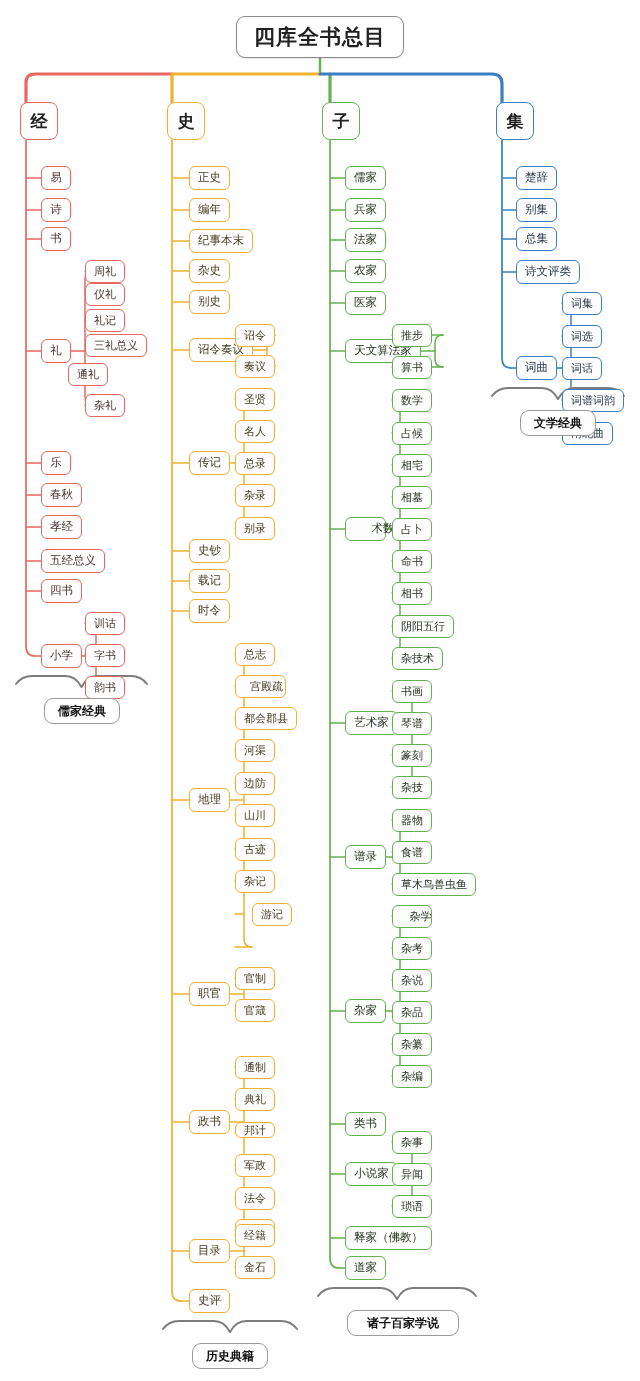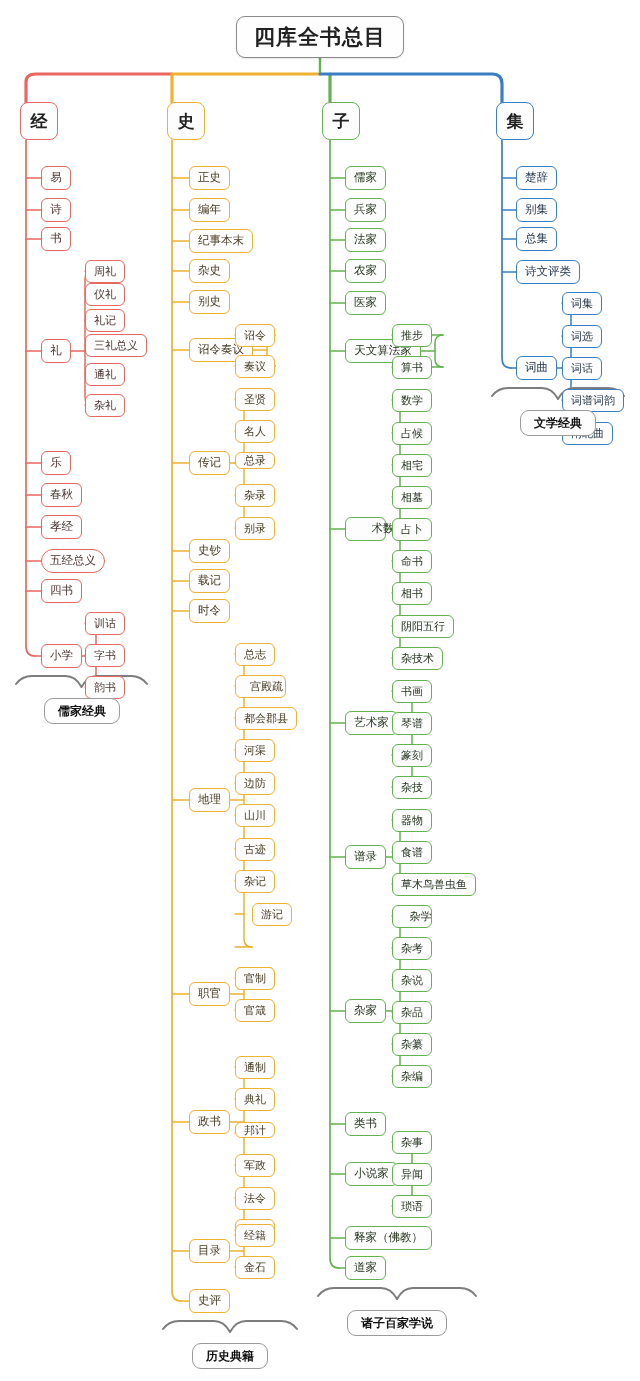--- a/index.html
+++ b/index.html
@@ -235,45 +235,45 @@
       <div class="node root" style="left: 236px; top: 16px; width: 168px; height: 42px;">四库全书总目</div>
       <div class="node lvl1 c-jing" style="left: 20px; top: 102px; width: 38px; height: 38px;">经</div>
       <div class="node lvl2 c-jing" style="left: 41px; top: 166px; width: 30px; height: 24px;">易</div>
       <div class="node lvl2 c-jing" style="left: 41px; top: 198px; width: 30px; height: 24px;">诗</div>
       <div class="node lvl2 c-jing" style="left: 41px; top: 227px; width: 30px; height: 24px;">书</div>
       <div class="node lvl2 c-jing" style="left: 41px; top: 339px; width: 30px; height: 24px;">礼</div>
       <div class="node lvl3 c-jing" style="left: 85px; top: 260px; width: 40px; height: 23px;">周礼</div>
       <div class="node lvl3 c-jing" style="left: 85px; top: 283px; width: 40px; height: 23px;">仪礼</div>
       <div class="node lvl3 c-jing" style="left: 85px; top: 309px; width: 40px; height: 23px;">礼记</div>
       <div class="node lvl3 c-jing" style="left: 85px; top: 334px; width: 62px; height: 23px;">三礼总义</div>
-      <div class="node lvl3 c-jing" style="left: 85px; top: 363px; width: 40px; height: 23px;">通礼</div>
+      <div class="node lvl3 c-jing" style="left: 68px; top: 363px; width: 40px; height: 23px;">通礼</div>
       <div class="node lvl3 c-jing" style="left: 85px; top: 394px; width: 40px; height: 23px;">杂礼</div>
       <div class="node lvl2 c-jing" style="left: 41px; top: 451px; width: 30px; height: 24px;">乐</div>
       <div class="node lvl2 c-jing" style="left: 41px; top: 483px; width: 41px; height: 24px;">春秋</div>
       <div class="node lvl2 c-jing" style="left: 41px; top: 515px; width: 41px; height: 24px;">孝经</div>
-      <div class="node lvl2 c-jing" style="left: 41px; top: 549px; width: 64px; height: 24px; border-radius: 12px;">五经总义</div>
+      <div class="node lvl2 c-jing" style="left: 41px; top: 549px; width: 64px; height: 24px;">五经总义</div>
       <div class="node lvl2 c-jing" style="left: 41px; top: 579px; width: 41px; height: 24px;">四书</div>
       <div class="node lvl2 c-jing" style="left: 41px; top: 644px; width: 41px; height: 24px;">小学</div>
       <div class="node lvl3 c-jing" style="left: 85px; top: 612px; width: 40px; height: 23px;">训诂</div>
       <div class="node lvl3 c-jing" style="left: 85px; top: 644px; width: 40px; height: 23px;">字书</div>
       <div class="node lvl3 c-jing" style="left: 85px; top: 676px; width: 40px; height: 23px;">韵书</div>
       <div class="node summary" style="left: 44px; top: 698px; width: 76px; height: 26px;">儒家经典</div>
       <div class="node lvl1 c-shi" style="left: 167px; top: 102px; width: 38px; height: 38px;">史</div>
       <div class="node lvl2 c-shi" style="left: 189px; top: 166px; width: 41px; height: 24px;">正史</div>
       <div class="node lvl2 c-shi" style="left: 189px; top: 198px; width: 41px; height: 24px;">编年</div>
       <div class="node lvl2 c-shi" style="left: 189px; top: 229px; width: 64px; height: 24px;">纪事本末</div>
       <div class="node lvl2 c-shi" style="left: 189px; top: 259px; width: 41px; height: 24px;">杂史</div>
       <div class="node lvl2 c-shi" style="left: 189px; top: 290px; width: 41px; height: 24px;">别史</div>
       <div class="node lvl2 c-shi" style="left: 189px; top: 338px; width: 64px; height: 24px;">诏令奏议</div>
       <div class="node lvl3 c-shi" style="left: 235px; top: 324px; width: 40px; height: 23px;">诏令</div>
       <div class="node lvl3 c-shi" style="left: 235px; top: 355px; width: 40px; height: 23px;">奏议</div>
       <div class="node lvl2 c-shi" style="left: 189px; top: 451px; width: 41px; height: 24px;">传记</div>
       <div class="node lvl3 c-shi" style="left: 235px; top: 388px; width: 40px; height: 23px;">圣贤</div>
       <div class="node lvl3 c-shi" style="left: 235px; top: 420px; width: 40px; height: 23px;">名人</div>
-      <div class="node lvl3 c-shi" style="left: 235px; top: 452px; width: 40px; height: 17px;">总录</div>
+      <div class="node lvl3 c-shi" style="left: 235px; top: 452px; width: 40px; height: 23px;">总录</div>
       <div class="node lvl3 c-shi" style="left: 235px; top: 484px; width: 40px; height: 23px;">杂录</div>
       <div class="node lvl3 c-shi" style="left: 235px; top: 517px; width: 40px; height: 23px;">别录</div>
       <div class="node lvl2 c-shi" style="left: 189px; top: 539px; width: 41px; height: 24px;">史钞</div>
       <div class="node lvl2 c-shi" style="left: 189px; top: 569px; width: 41px; height: 24px;">载记</div>
       <div class="node lvl2 c-shi" style="left: 189px; top: 599px; width: 41px; height: 24px;">时令</div>
       <div class="node lvl2 c-shi" style="left: 189px; top: 788px; width: 41px; height: 24px;">地理</div>
       <div class="node lvl3 c-shi" style="left: 235px; top: 643px; width: 40px; height: 23px;">总志</div>
       <div class="node lvl3 c-shi" style="left: 235px; top: 675px; width: 51px; height: 23px; padding-left: 12px;">宫殿疏</div>
       <div class="node lvl3 c-shi" style="left: 235px; top: 707px; width: 62px; height: 23px;">都会郡县</div>
       <div class="node lvl3 c-shi" style="left: 235px; top: 739px; width: 40px; height: 23px;">河渠</div>
@@ -333,21 +333,21 @@
       <div class="node lvl3 c-zi" style="left: 392px; top: 1001px; width: 40px; height: 23px;">杂品</div>
       <div class="node lvl3 c-zi" style="left: 392px; top: 1033px; width: 40px; height: 23px;">杂纂</div>
       <div class="node lvl3 c-zi" style="left: 392px; top: 1065px; width: 40px; height: 23px;">杂编</div>
       <div class="node lvl2 c-zi" style="left: 345px; top: 1112px; width: 41px; height: 24px;">类书</div>
       <div class="node lvl2 c-zi" style="left: 345px; top: 1162px; width: 53px; height: 24px;">小说家</div>
       <div class="node lvl3 c-zi" style="left: 392px; top: 1131px; width: 40px; height: 23px;">杂事</div>
       <div class="node lvl3 c-zi" style="left: 392px; top: 1163px; width: 40px; height: 23px;">异闻</div>
       <div class="node lvl3 c-zi" style="left: 392px; top: 1195px; width: 40px; height: 23px;">琐语</div>
       <div class="node lvl2 c-zi" style="left: 345px; top: 1226px; width: 87px; height: 24px;">释家（佛教）</div>
       <div class="node lvl2 c-zi" style="left: 345px; top: 1256px; width: 41px; height: 24px;">道家</div>
-      <div class="node summary" style="left: 347px; top: 1310px; width: 100px; height: 26px;">诸子百家学说</div>
+      <div class="node summary" style="left: 347px; top: 1310px; width: 112px; height: 26px;">诸子百家学说</div>
       <div class="node lvl1 c-ji" style="left: 496px; top: 102px; width: 38px; height: 38px;">集</div>
       <div class="node lvl2 c-ji" style="left: 516px; top: 166px; width: 41px; height: 24px; text-align: right;">楚辞</div>
       <div class="node lvl2 c-ji" style="left: 516px; top: 198px; width: 41px; height: 24px;">别集</div>
       <div class="node lvl2 c-ji" style="left: 516px; top: 227px; width: 41px; height: 24px;">总集</div>
       <div class="node lvl2 c-ji" style="left: 516px; top: 260px; width: 64px; height: 24px;">诗文评类</div>
       <div class="node lvl2 c-ji" style="left: 516px; top: 356px; width: 41px; height: 24px;">词曲</div>
       <div class="node lvl3 c-ji" style="left: 562px; top: 292px; width: 40px; height: 23px;">词集</div>
       <div class="node lvl3 c-ji" style="left: 562px; top: 325px; width: 40px; height: 23px;">词选</div>
       <div class="node lvl3 c-ji" style="left: 562px; top: 357px; width: 40px; height: 23px;">词话</div>
       <div class="node lvl3 c-ji" style="left: 562px; top: 389px; width: 62px; height: 23px;">词谱词韵</div>

